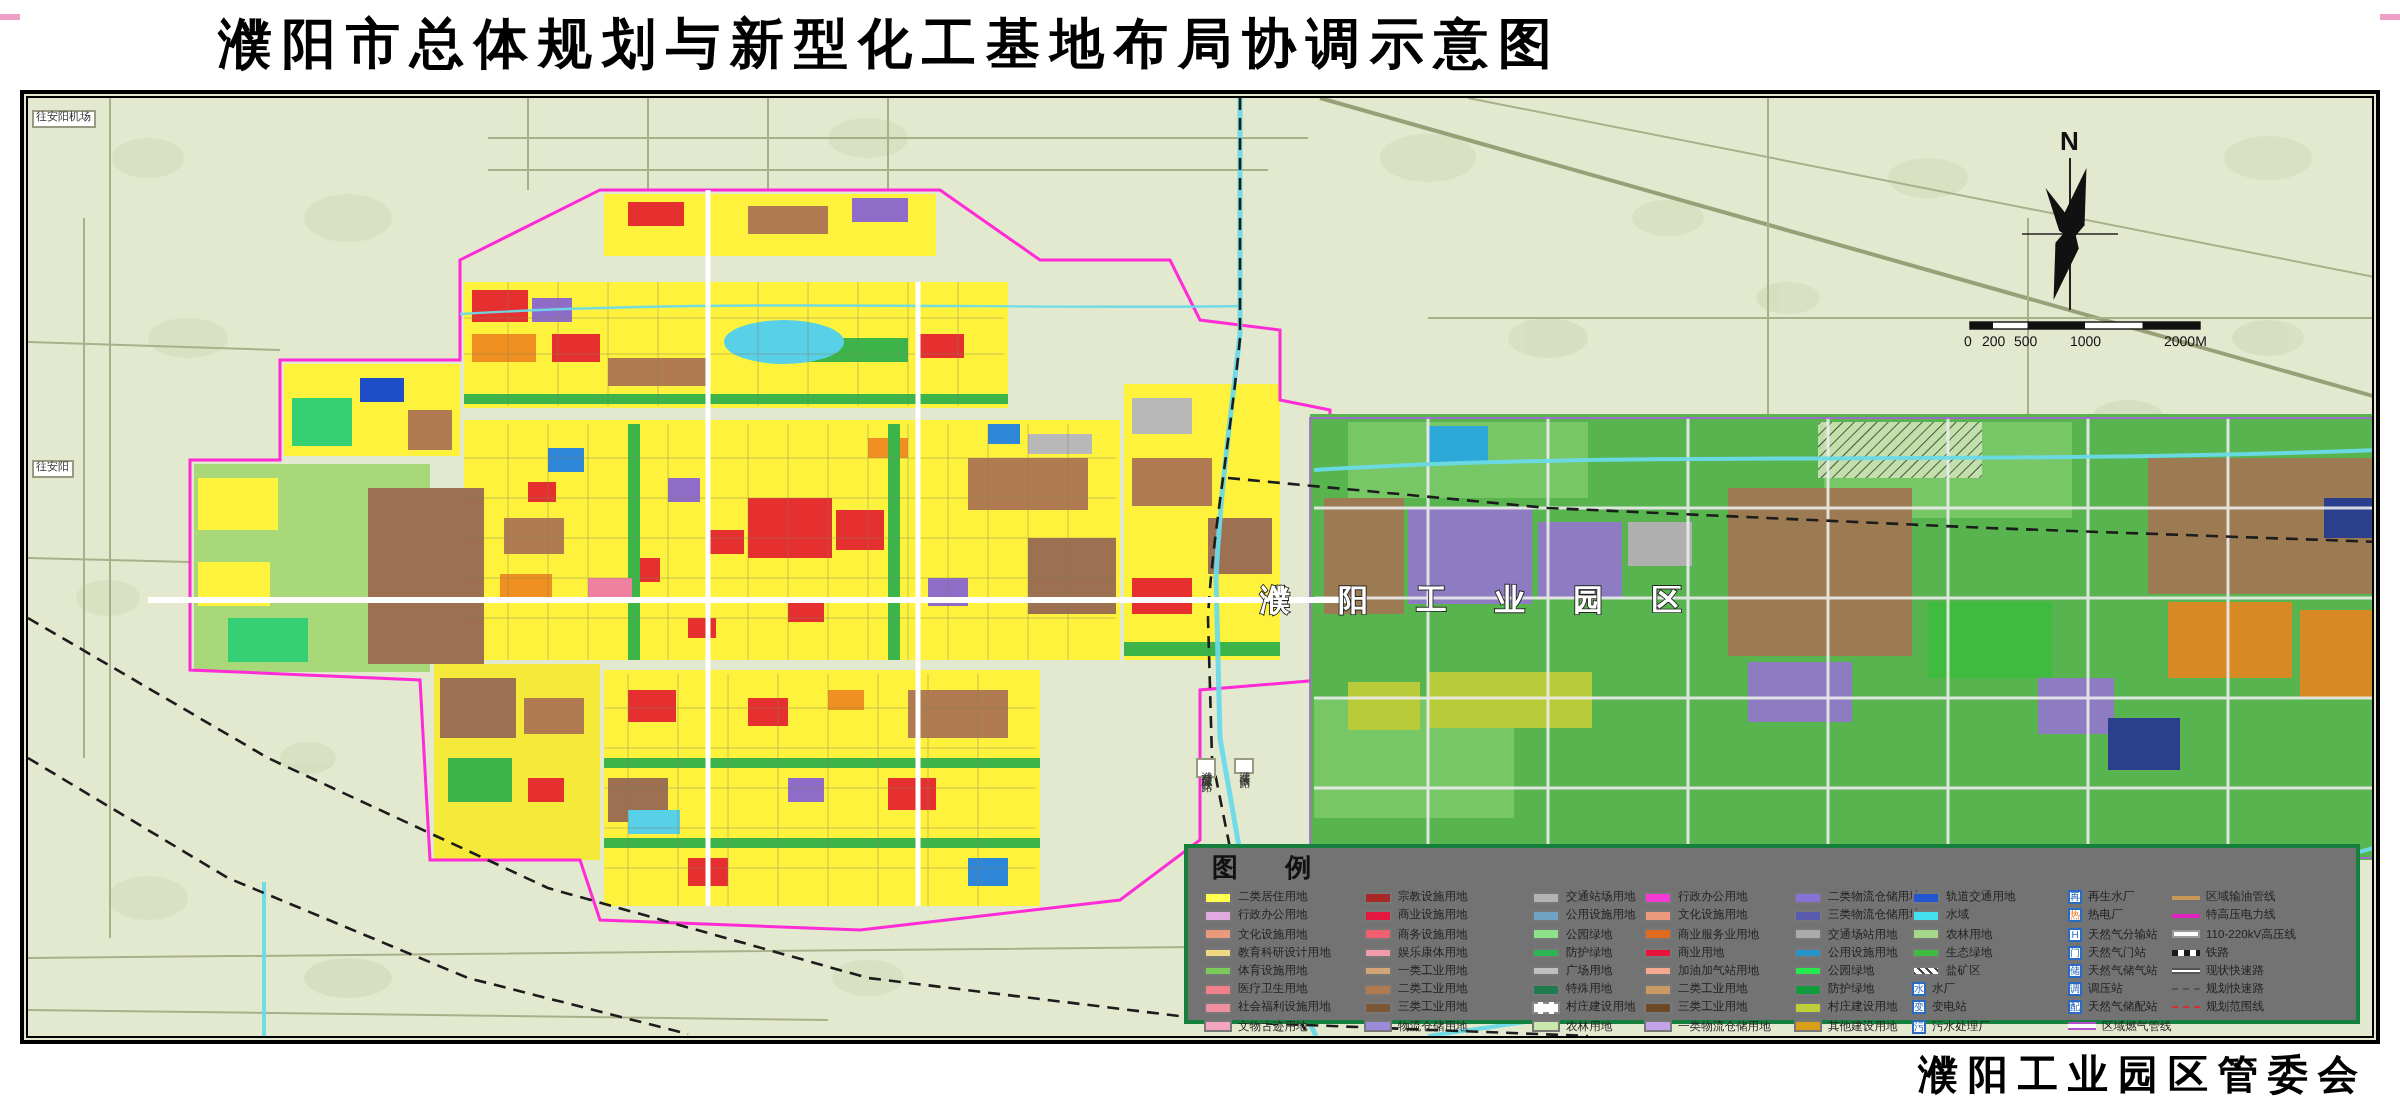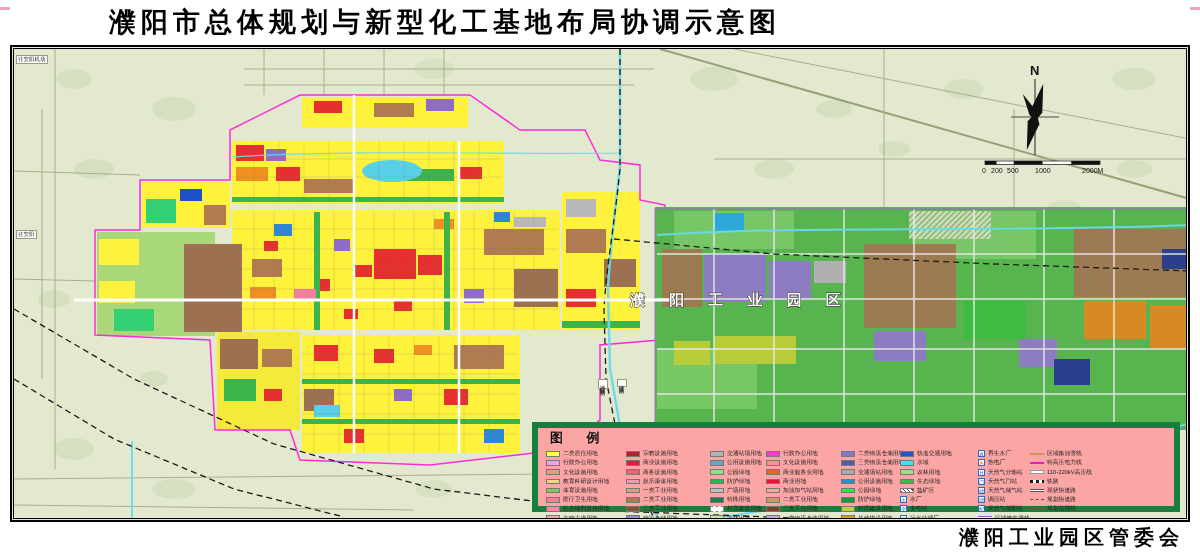--- a/index.html
+++ b/index.html
@@ -13,22 +13,22 @@
   .map-inner svg{display:block;width:100%;height:100%;}
   .footer-bar{position:absolute;left:0;top:522px;width:1200px;height:44px;background:#fff;}
   .footer-text{position:absolute;right:16px;top:2px;font-size:20px;font-weight:bold;
        letter-spacing:5px;color:#000;white-space:nowrap;}
   .corner-mark{position:absolute;width:10px;height:3px;background:#ef9fc6;}
   
   .tiny-label{position:absolute;background:#fff;border:0.5px solid #9a9a82;color:#333;
        font-size:5.5px;line-height:7px;padding:0 1px;white-space:nowrap;}
   .tiny-label.vert{writing-mode:vertical-rl;line-height:8px;padding:1px 0;letter-spacing:1px;}
   
-  .legend{position:absolute;right:6px;bottom:6px;width:648px;height:90px;background:#fca5a5;
-       border:6px solid #15803d;box-sizing:border-box;}
+  .legend{position:absolute;right:6px;bottom:6px;width:588px;height:90px;background:#737373;
+       border:2px solid #15803d;box-sizing:border-box;}
   .legend-header{position:absolute;left:12px;top:1px;font-size:13px;font-weight:bold;
        letter-spacing:10px;color:#111;}
   .lg-row{position:absolute;height:8px;white-space:nowrap;}
   .lg-lb{font-size:5.8px;color:#222;vertical-align:middle;margin-left:3px;}
   .sw{display:inline-block;width:14px;height:5.5px;border:0.5px solid #777;
       vertical-align:middle;box-sizing:border-box;}
   .sw-dashed{background:#fff;border:1px dashed #888;}
   .sw-hatch{background:repeating-linear-gradient(45deg,#444 0 1px,#fff 1px 3px);}
   .sw-icon{width:7px;height:7px;background:#fff;border:0.8px solid #2a6ac0;
       font-size:5px;line-height:6px;text-align:center;color:#2a6ac0;}

